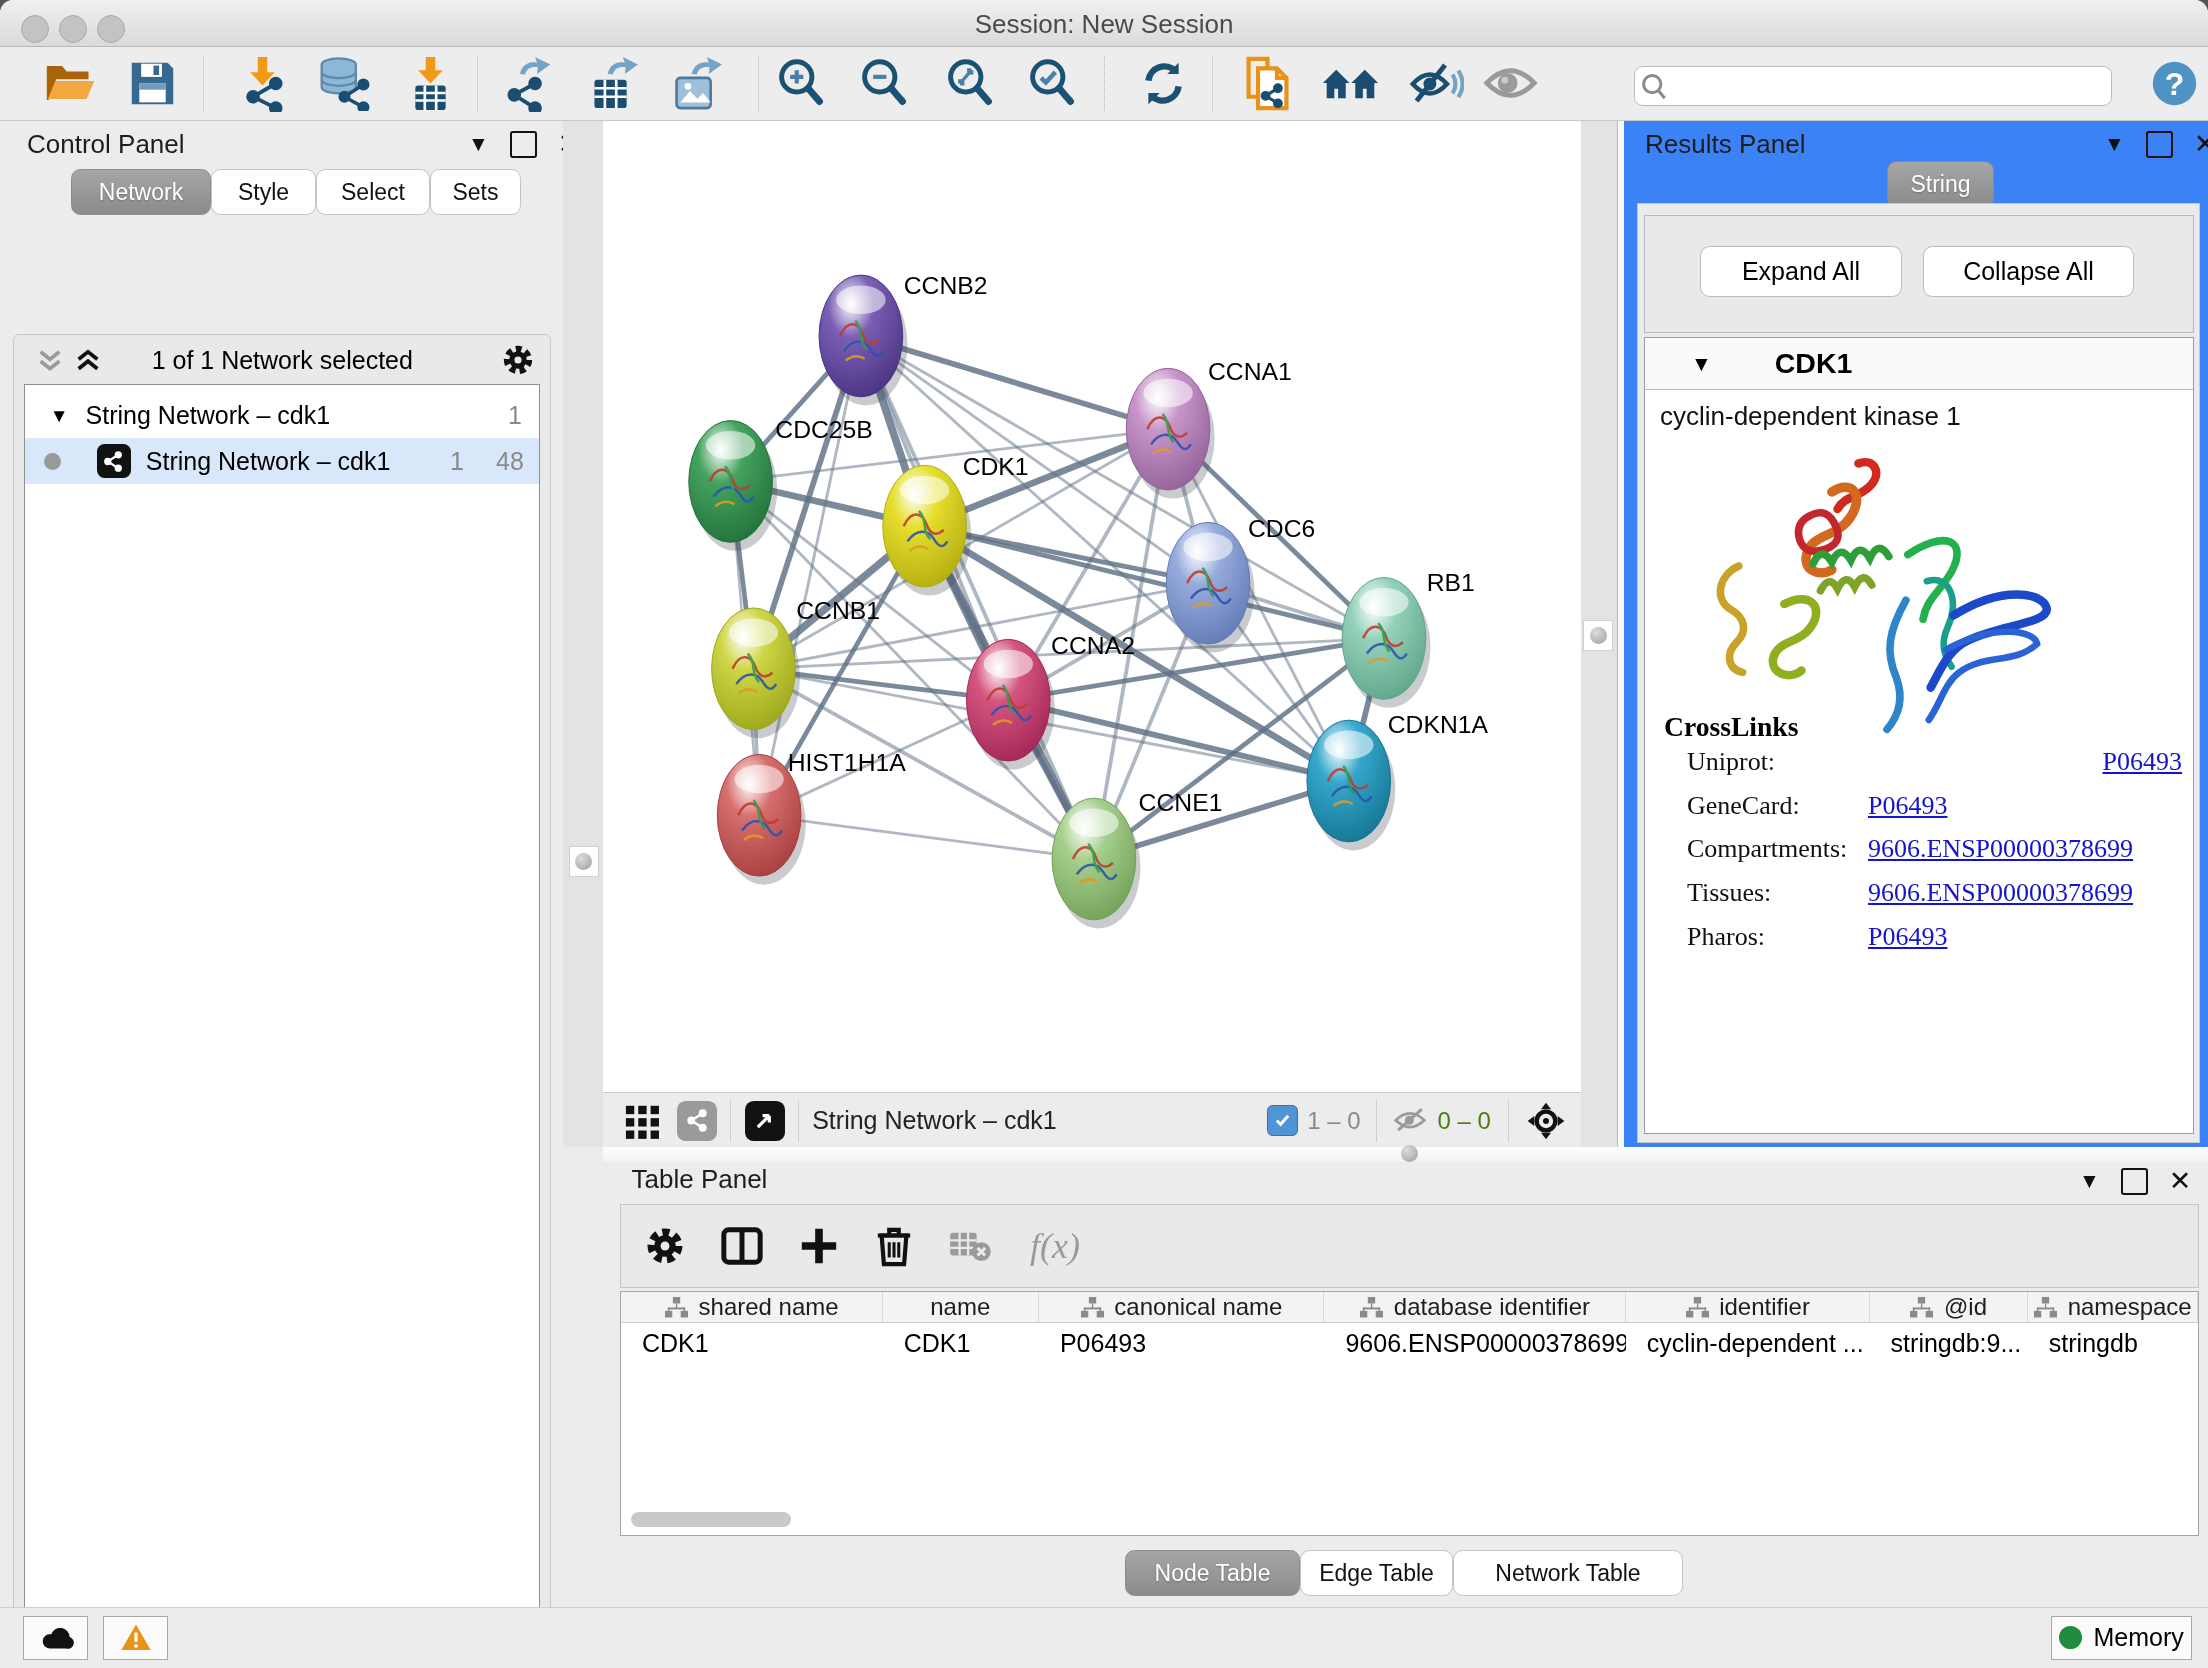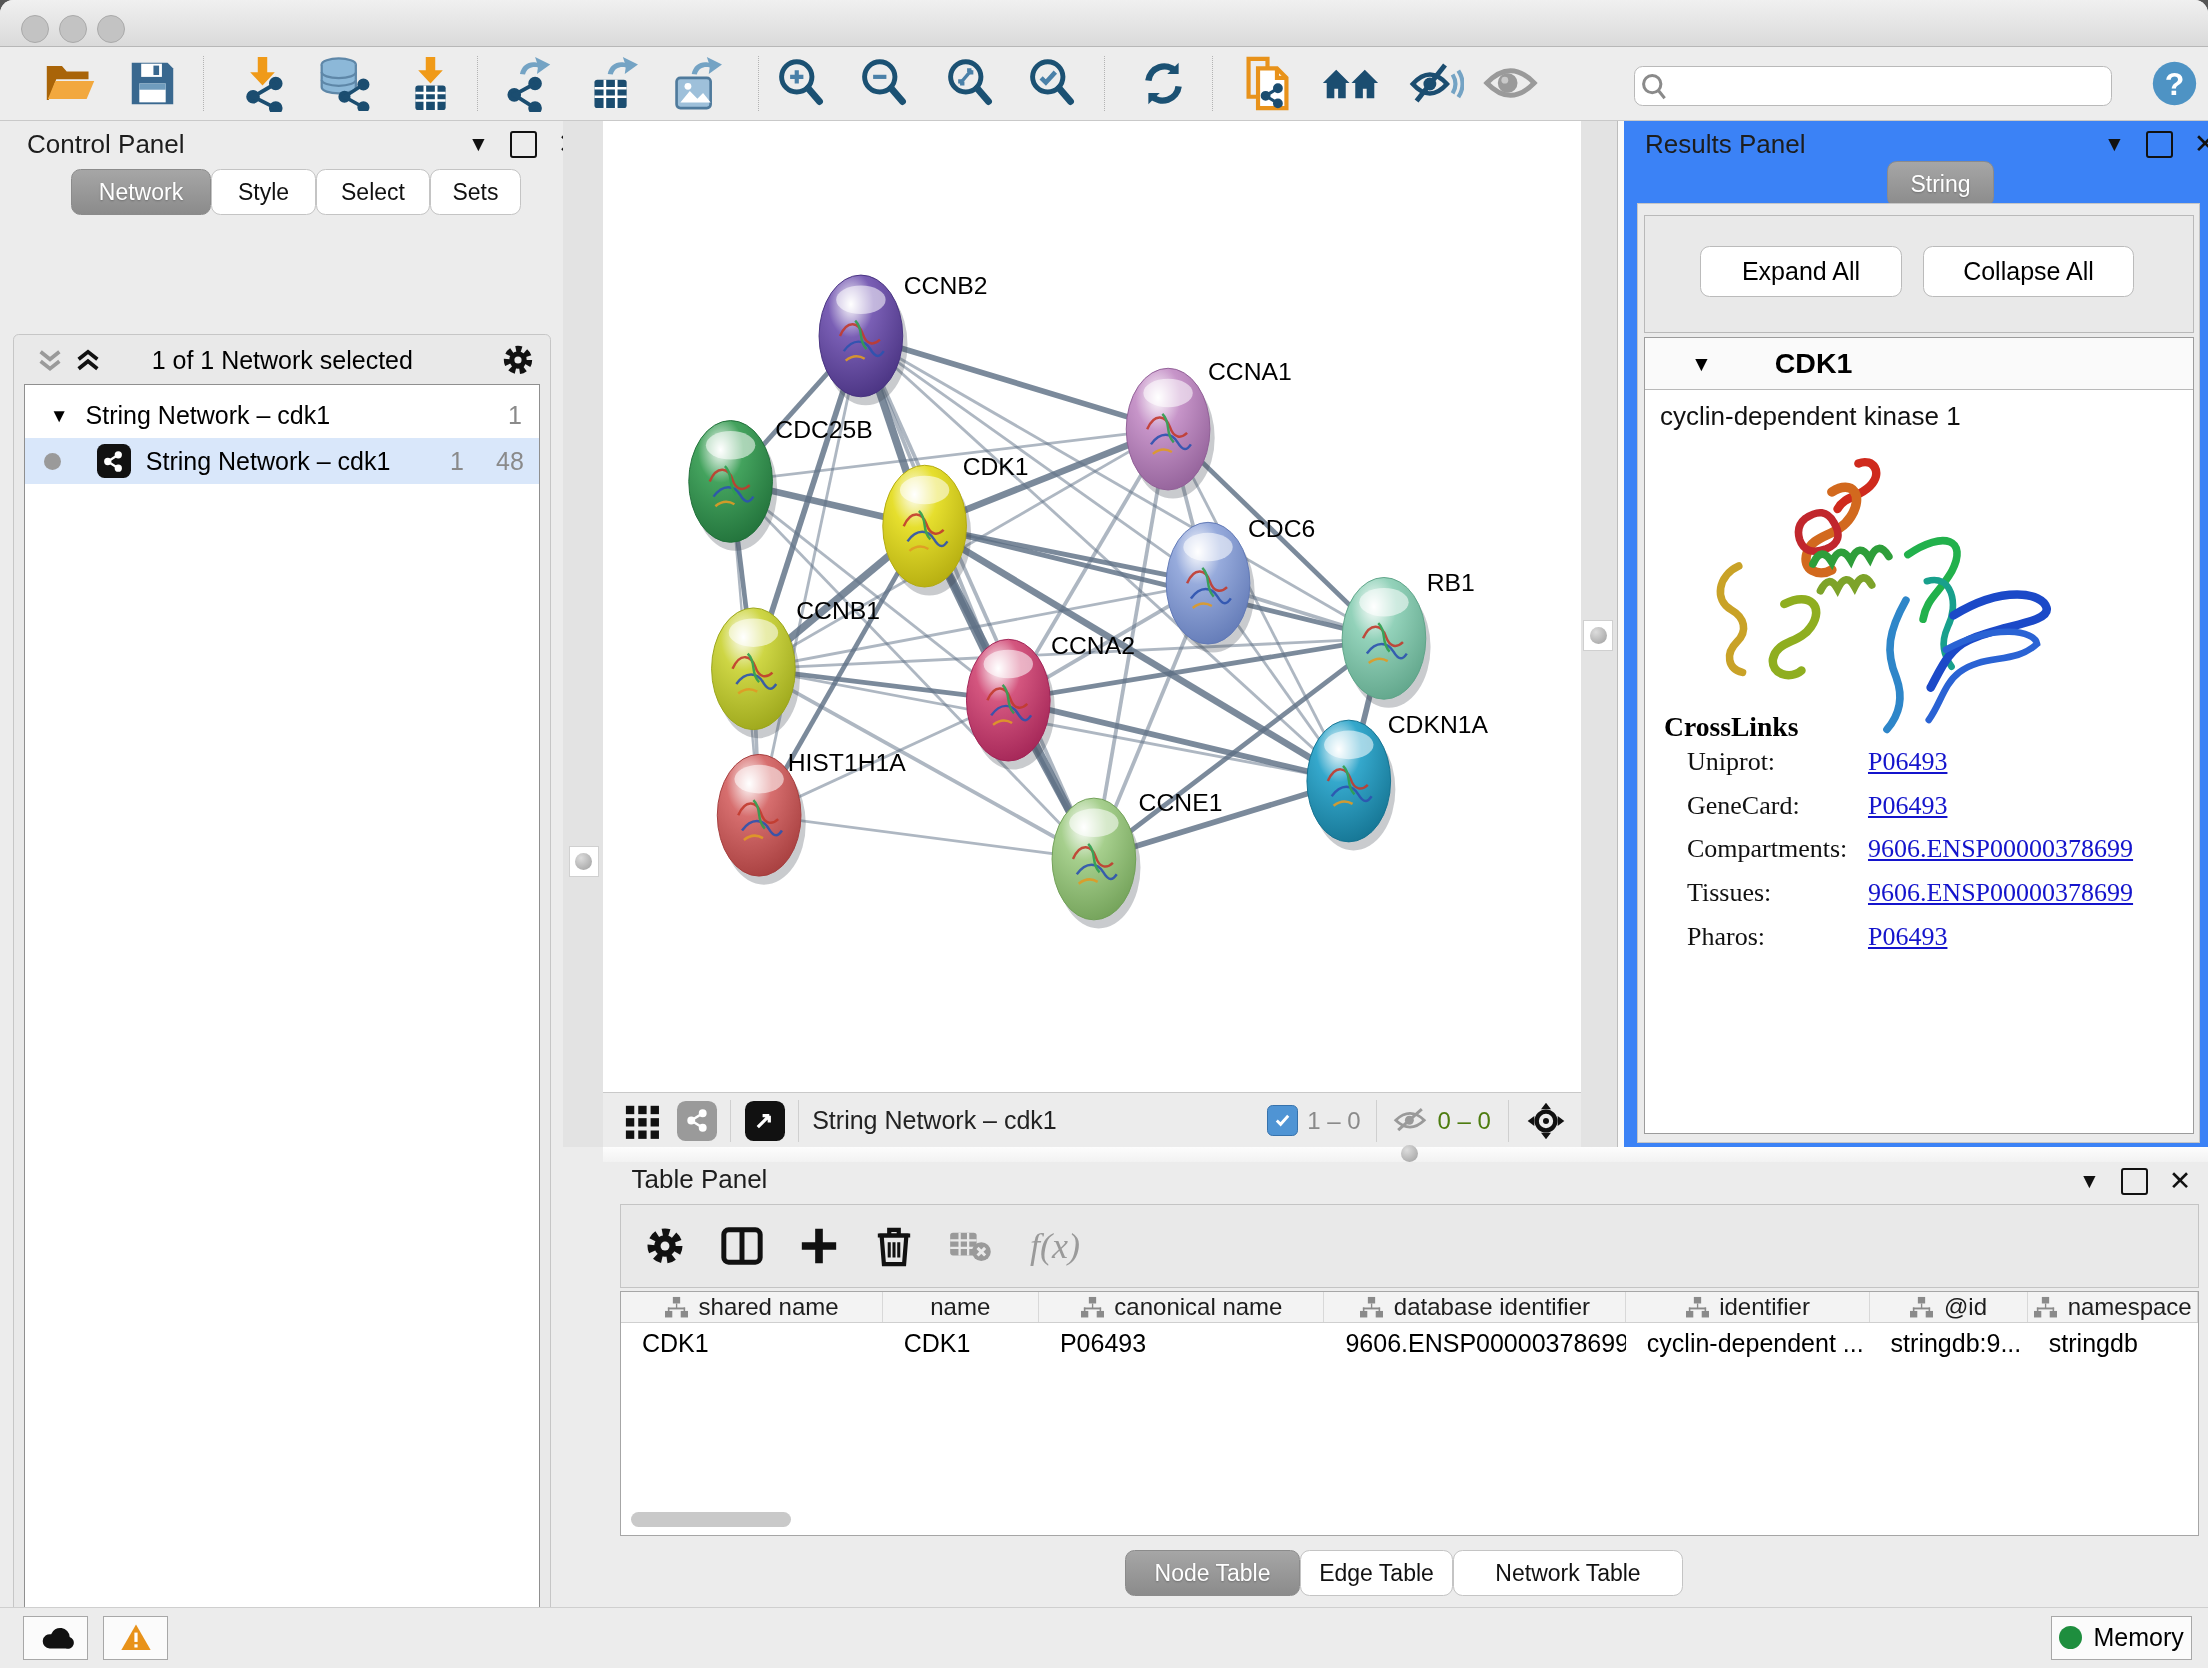--- a/index.html
+++ b/index.html
@@ -72,20 +72,21 @@
 </style>
 </head>
 <body>
 
 <div id="app">
 
   <div id="titlebar">
     <span class="light" style="left:21px"></span>
     <span class="light" style="left:59px"></span>
     <span class="light" style="left:97px"></span>
+    <div id="win-title">Session: New Session</div>
   </div>
 
   <div id="toolbar">
     <span class="tbi" style="left:39px">
       <svg width="55" height="46" viewBox="0 0 29 24">
           <path d="M2 3h8l2.5 3H24v4H7L3 21H2z" fill="#a96408"></path>
           <path d="M6.5 11H27l-4 9.5H2.6z" fill="#f2a83e"></path>
         </svg>
     </span>
     <span class="tbi" style="left:121px">
@@ -658,21 +659,21 @@
             <path d="M156 146 q9 -18 18 -2 q9 -18 18 -2 q9 -18 18 -2" stroke="#7da32a" stroke-width="8"></path>
             <path d="M248 108 C286 82 312 92 294 126 C280 150 268 154 264 176" stroke="#22b14c" stroke-width="8"></path>
             <path d="M268 136 C294 128 302 160 290 184 C282 202 286 214 294 226" stroke="#18a08c" stroke-width="7"></path>
             <path d="M246 156 C228 188 224 210 236 238 C244 260 238 278 226 292" stroke="#2e86c9" stroke-width="8"></path>
             <path d="M296 172 C348 140 390 148 394 164 C398 180 346 182 312 198 C290 208 282 230 272 248" stroke="#1b49c8" stroke-width="9"></path>
             <path d="M288 208 C340 180 382 188 384 202 C360 224 328 212 302 232 C286 244 282 266 270 282" stroke="#2a63d4" stroke-width="7"></path>
           </g>
         </svg>
         <div id="xl-heading" class="xl-serif">CrossLinks</div>
         <div id="xlinks">
-            <div class="xl-row xl-serif" style="top: 409px;">
+            <div class="xl-row xl-serif" style="top: 409px; justify-content: space-between;">
               <span class="lab">Uniprot:</span>
               <a href="#">P06493</a>
             </div>
             <div class="xl-row xl-serif" style="top: 453px;">
               <span class="lab">GeneCard:</span>
               <a href="#">P06493</a>
             </div>
             <div class="xl-row xl-serif" style="top: 496px;">
               <span class="lab">Compartments:</span>
               <a href="#">9606.ENSP00000378699</a>

